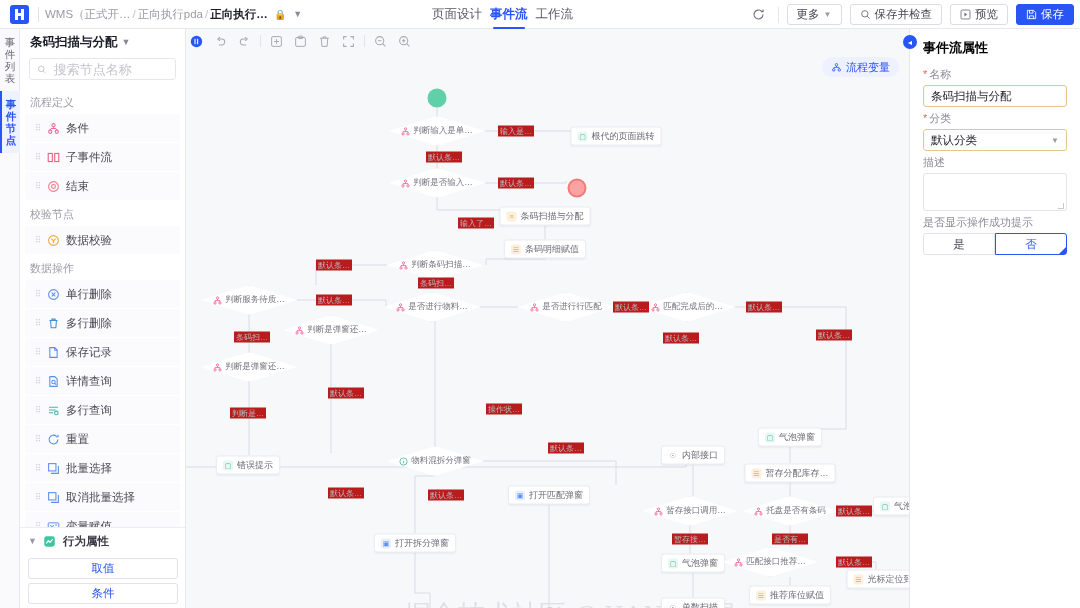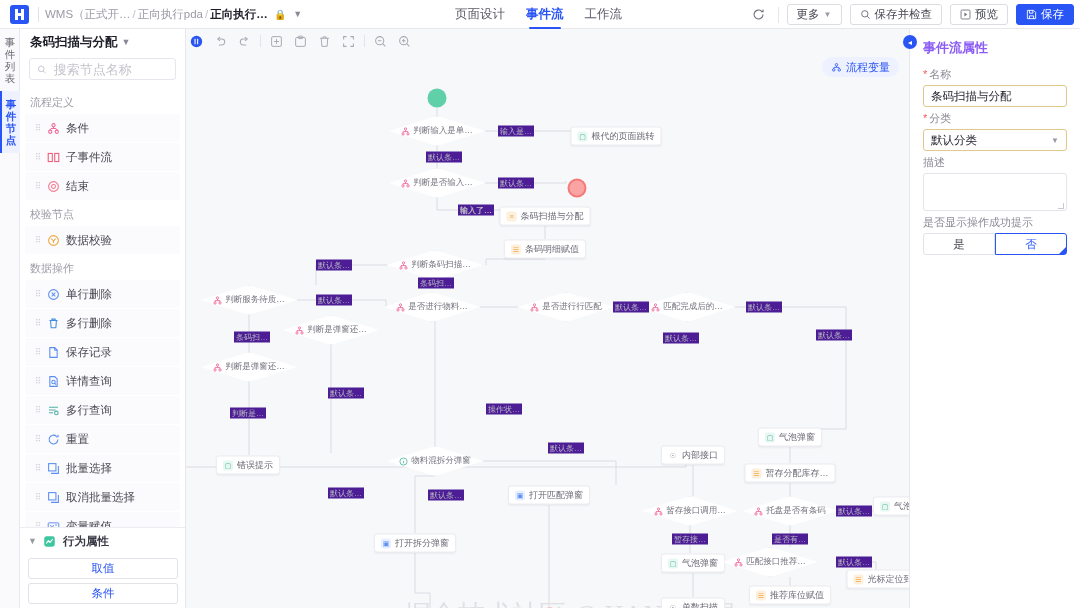--- a/index.html
+++ b/index.html
@@ -20,21 +20,21 @@
   }
   .logo{width:38px;height:29px;display:flex;align-items:center;justify-content:center;}
   .logo svg{display:block;}
   .tb-div{width:1px;height:15px;background:#e1e1e6;margin:0 6px 0 0;}
   .crumbs{display:flex;align-items:center;gap:2px;font-size:11.5px;color:#9a9aa5;white-space:nowrap;}
   .crumbs .sep{color:#c2c2cc;}
   .crumbs .cur{color:#1d1d28;font-weight:bold;}
   .lock{margin-left:5px;color:#77777f;font-size:10px;}
   .caret{margin-left:4px;color:#8a8a96;font-size:9px;}
 
-  .centertabs{position:absolute;left:455px;top:0;height:29px;display:flex;align-items:center;gap:21px;}
+  .centertabs{position:absolute;left:432px;top:0;height:29px;display:flex;align-items:center;gap:8px;}
   .ctab{font-size:12.5px;color:#5a5a66;height:29px;line-height:29px;position:relative;cursor:pointer;}
   .ctab.active{color:#2955f5;font-weight:bold;}
   .ctab.active:after{content:"";position:absolute;left:3px;right:3px;bottom:0;height:2px;background:#2955f5;border-radius:1px;}
 
   .topright{position:absolute;right:6px;top:0;height:29px;display:flex;align-items:center;gap:8px;}
   .icon-btn{width:22px;height:22px;border-radius:3px;display:flex;align-items:center;justify-content:center;color:#75757f;cursor:pointer;}
   .tbtn{height:21px;padding:0 9px;border:1px solid #dcdce3;border-radius:3px;background:#fff;color:#4a4a55;
         font-size:11.5px;display:flex;align-items:center;gap:4px;cursor:pointer;white-space:nowrap;}
   .tbtn.prim{background:#2955f5;border-color:#2955f5;color:#fff;}
   .vdiv{width:1px;height:16px;background:#e6e6ea;}
@@ -80,30 +80,30 @@
   .rect{background:#fff;border:1px solid #ececf2;border-radius:3px;height:19px;padding:0 6px;display:flex;align-items:center;gap:4px;
         font-size:9px;color:#6a6a76;white-space:nowrap;box-shadow:0 1px 2px rgba(20,20,40,.05);}
   .rect .sq{width:10px;height:10px;border-radius:2px;display:flex;align-items:center;justify-content:center;font-size:7px;flex:0 0 10px;}
   .dia{width:96px;height:30px;display:flex;align-items:center;justify-content:center;}
   .dia .dbg{position:absolute;left:0;top:0;width:96px;height:30px;background:#fff;border:1px solid #eeeef3;
             transform:rotate(0deg);clip-path:polygon(50% 0,100% 50%,50% 100%,0 50%);}
   .dia .dtx{position:relative;font-size:8.5px;color:#74747f;white-space:nowrap;display:flex;align-items:center;gap:3px;}
   .circ{width:19px;height:19px;border-radius:50%;transform:translate(-50%,-50%);}
   .start{background:#5fd0a8;}
   .endc{background:#f9a3a3;border:2px solid #f47a7a;}
-  .lbl{position:absolute;transform:translate(-50%,-50%);font-size:8px;color:#b9b9c2;background:#4c1d95;padding:0 2px;white-space:nowrap;}
+  .lbl{position:absolute;transform:translate(-50%,-50%);font-size:8px;color:#b9b9c2;background:#b91c1c;padding:0 2px;white-space:nowrap;}
   .watermark{position:absolute;left:218px;top:544px;font-size:27px;color:#e0e0e4;white-space:nowrap;
              font-family:"Liberation Serif","DejaVu Serif",serif;}
   svg.edges{position:absolute;left:0;top:0;width:723px;height:555px;}
 
   
   .rpanel{position:absolute;left:909px;top:29px;width:171px;height:579px;background:#fff;border-left:1px solid #e8e8ec;}
   .rp-handle{position:absolute;left:-7px;top:6px;width:14px;height:14px;border-radius:50%;background:#2955f5;color:#fff;
              display:flex;align-items:center;justify-content:center;font-size:8px;cursor:pointer;}
-  .rp-title{padding:10px 13px 6px;font-size:13px;font-weight:bold;color:#8b5cf6;font-family:Liberation Mono, monospace;}
+  .rp-title{padding:10px 13px 6px;font-size:13px;font-weight:bold;color:#000000;font-family:Liberation Mono, monospace;}
   .fld{padding:4px 13px 0;}
   .flbl{font-size:11px;color:#8a8a96;margin-bottom:3px;}
   .flbl .req{color:#f35b5b;margin-right:2px;}
   .inp{height:22px;border:1px solid #e0c98a;border-radius:3px;padding:0 7px;display:flex;align-items:center;
        font-size:11.5px;color:#1d1d28;background:#fff;}
   .sel{height:22px;border:1px solid #e0c98a;border-radius:3px;padding:0 7px;display:flex;align-items:center;
        justify-content:space-between;font-size:11.5px;color:#1d1d28;background:#fff;cursor:pointer;}
   .ta{height:38px;border:1px solid #e4e4ea;border-radius:3px;background:#fff;position:relative;}
   .ta:after{content:"";position:absolute;right:2px;bottom:1px;width:5px;height:5px;
             border-right:1px solid #c9c9d2;border-bottom:1px solid #c9c9d2;}
@@ -675,21 +675,21 @@
           <span class="sq" style="background:transparent;color:#8a8a96">☉</span>
           <span>单数扫描</span>
         </div>
         <div class="nd rect" style="left: 604px; top: 542px;">
           <span class="sq" style="background:#fdf0de;color:#f0a73d">☰</span>
           <span>推荐库位赋值</span>
         </div>
         <div class="lbl" style="left: 330px; top: 78px;">输入是…</div>
         <div class="lbl" style="left: 258px; top: 104px;">默认条…</div>
         <div class="lbl" style="left: 330px; top: 130px;">默认条…</div>
-        <div class="lbl" style="left: 290px; top: 157px; font-weight: bold;">输入了…</div>
+        <div class="lbl" style="left: 290px; top: 170px;">输入了…</div>
         <div class="lbl" style="left: 148px; top: 212px;">默认条…</div>
         <div class="lbl" style="left: 148px; top: 247px;">默认条…</div>
         <div class="lbl" style="left: 66px; top: 284px;">条码扫…</div>
         <div class="lbl" style="left: 250px; top: 230px;">条码扫…</div>
         <div class="lbl" style="left: 445px; top: 254px;">默认条…</div>
         <div class="lbl" style="left: 578px; top: 254px;">默认条…</div>
         <div class="lbl" style="left: 495px; top: 285px;">默认条…</div>
         <div class="lbl" style="left: 648px; top: 282px;">默认条…</div>
         <div class="lbl" style="left: 160px; top: 340px;">默认条…</div>
         <div class="lbl" style="left: 62px; top: 360px;">判断是…</div>

